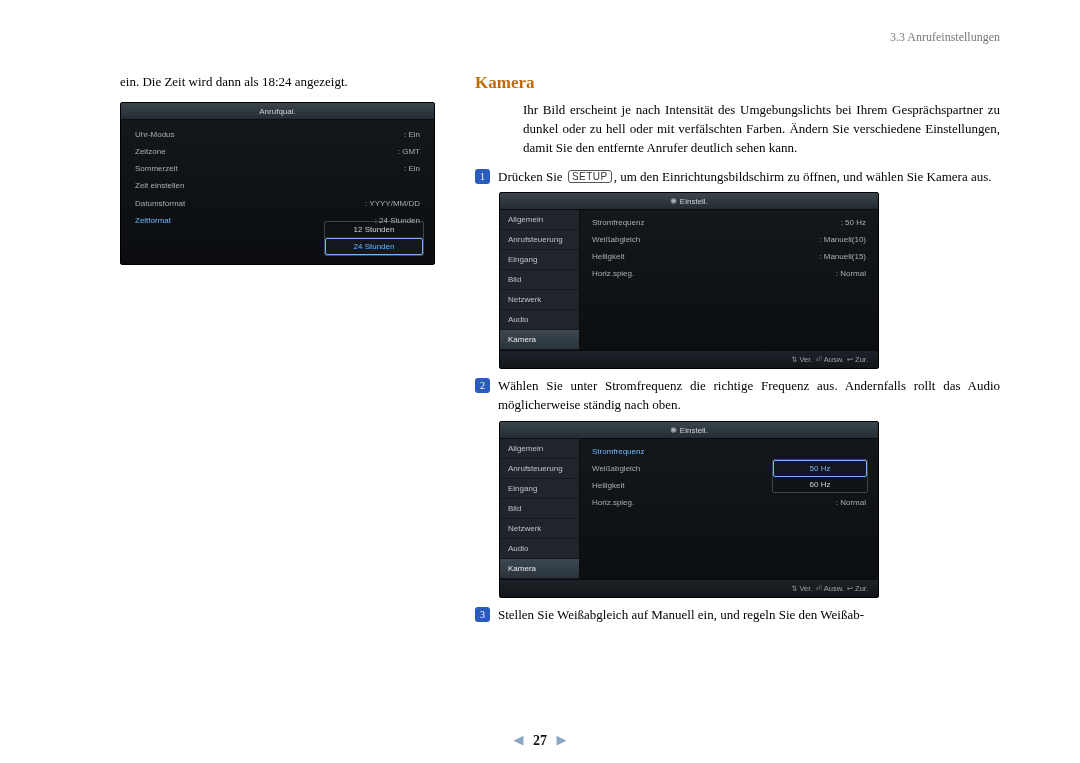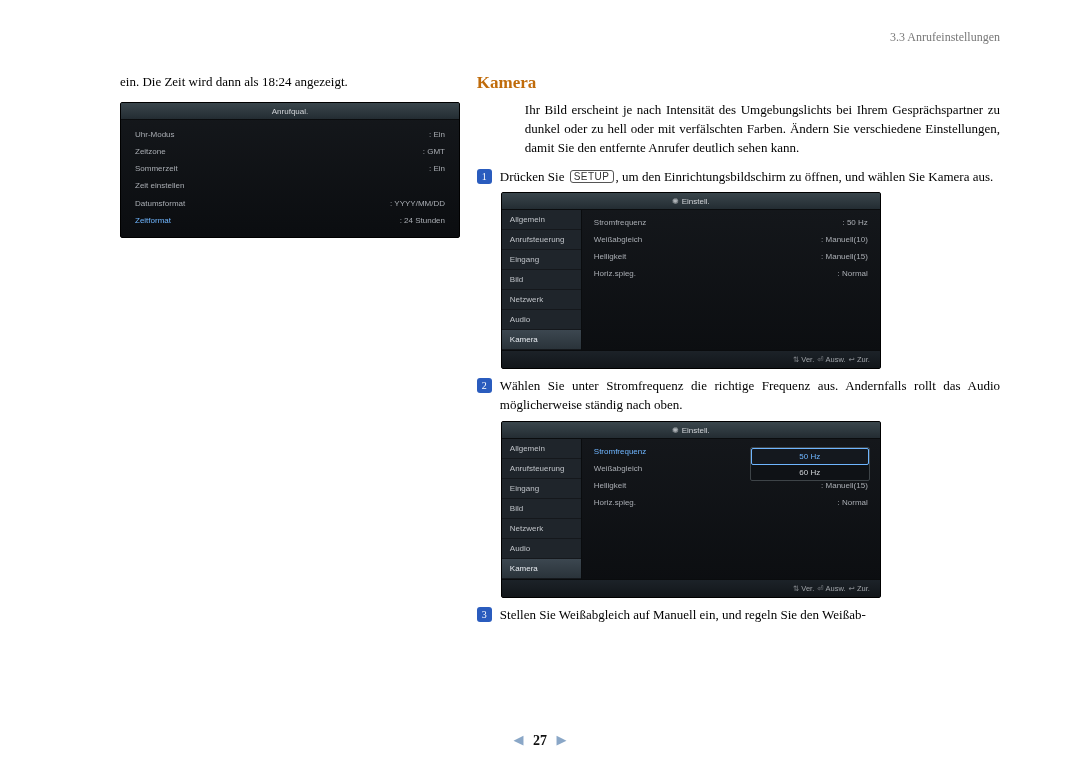--- a/index.html
+++ b/index.html
@@ -148,27 +148,27 @@
     gap: 3px;
     padding: 4px 10px 4px;
     font-size: 7.5px;
     color: #9fa3a8;
     background: linear-gradient(#1c2228, #12161a);
     border-top: 1px solid #0a0c0e;
   }
   .footbar .ficon { opacity: 0.8; margin-right: 2px; }
   .opt-float {
     position: absolute;
-    right: 10px; top: 8px;
-    width: 120px;
+    right: 10px; top: 20px;
+    width: 96px;
     border: 1px solid #3e4448;
     border-radius: 2px;
     background: #0f1216;
   }
-  .shot1 { width: 340px; margin-top: 0; }
+  .shot1 { width: 315px; margin-top: 0; }
   .shot2 { width: 380px; margin: 6px 0 8px 24px; }
   .shot3 { width: 380px; margin: 6px 0 8px 24px; }
   .pager {
     position: absolute;
     left: 0; right: 0;
     bottom: 14px;
     text-align: center;
     font-size: 14px;
     color: #333;
   }
@@ -211,20 +211,24 @@
               <span class="v"></span>
             </div>
           <div class="row-kv">
               <span class="k">Datumsformat</span>
               <span class="v">: YYYY/MM/DD</span>
             </div>
           <div class="row-kv active">
               <span class="k">Zeitformat</span>
               <span class="v">: 24 Stunden</span>
             </div>
+          <div class="opt-box">
+            <div class="opt-item">12 Stunden</div>
+            <div class="opt-item sel">24 Stunden</div>
+          </div>
         </div>
       </div>
     </div>
 
     <div class="col-right">
       <div class="section-title">Kamera</div>
       <p class="body-text justify">Ihr Bild erscheint je nach Intensität des Umgebungslichts bei Ihrem Gesprächspartner zu dunkel oder zu hell oder mit verfälschten Farben. Ändern Sie verschiedene Einstellungen, damit Sie den entfernte Anrufer deutlich sehen kann.</p>
 
       <div class="step">
         <span class="step-num">1</span>

